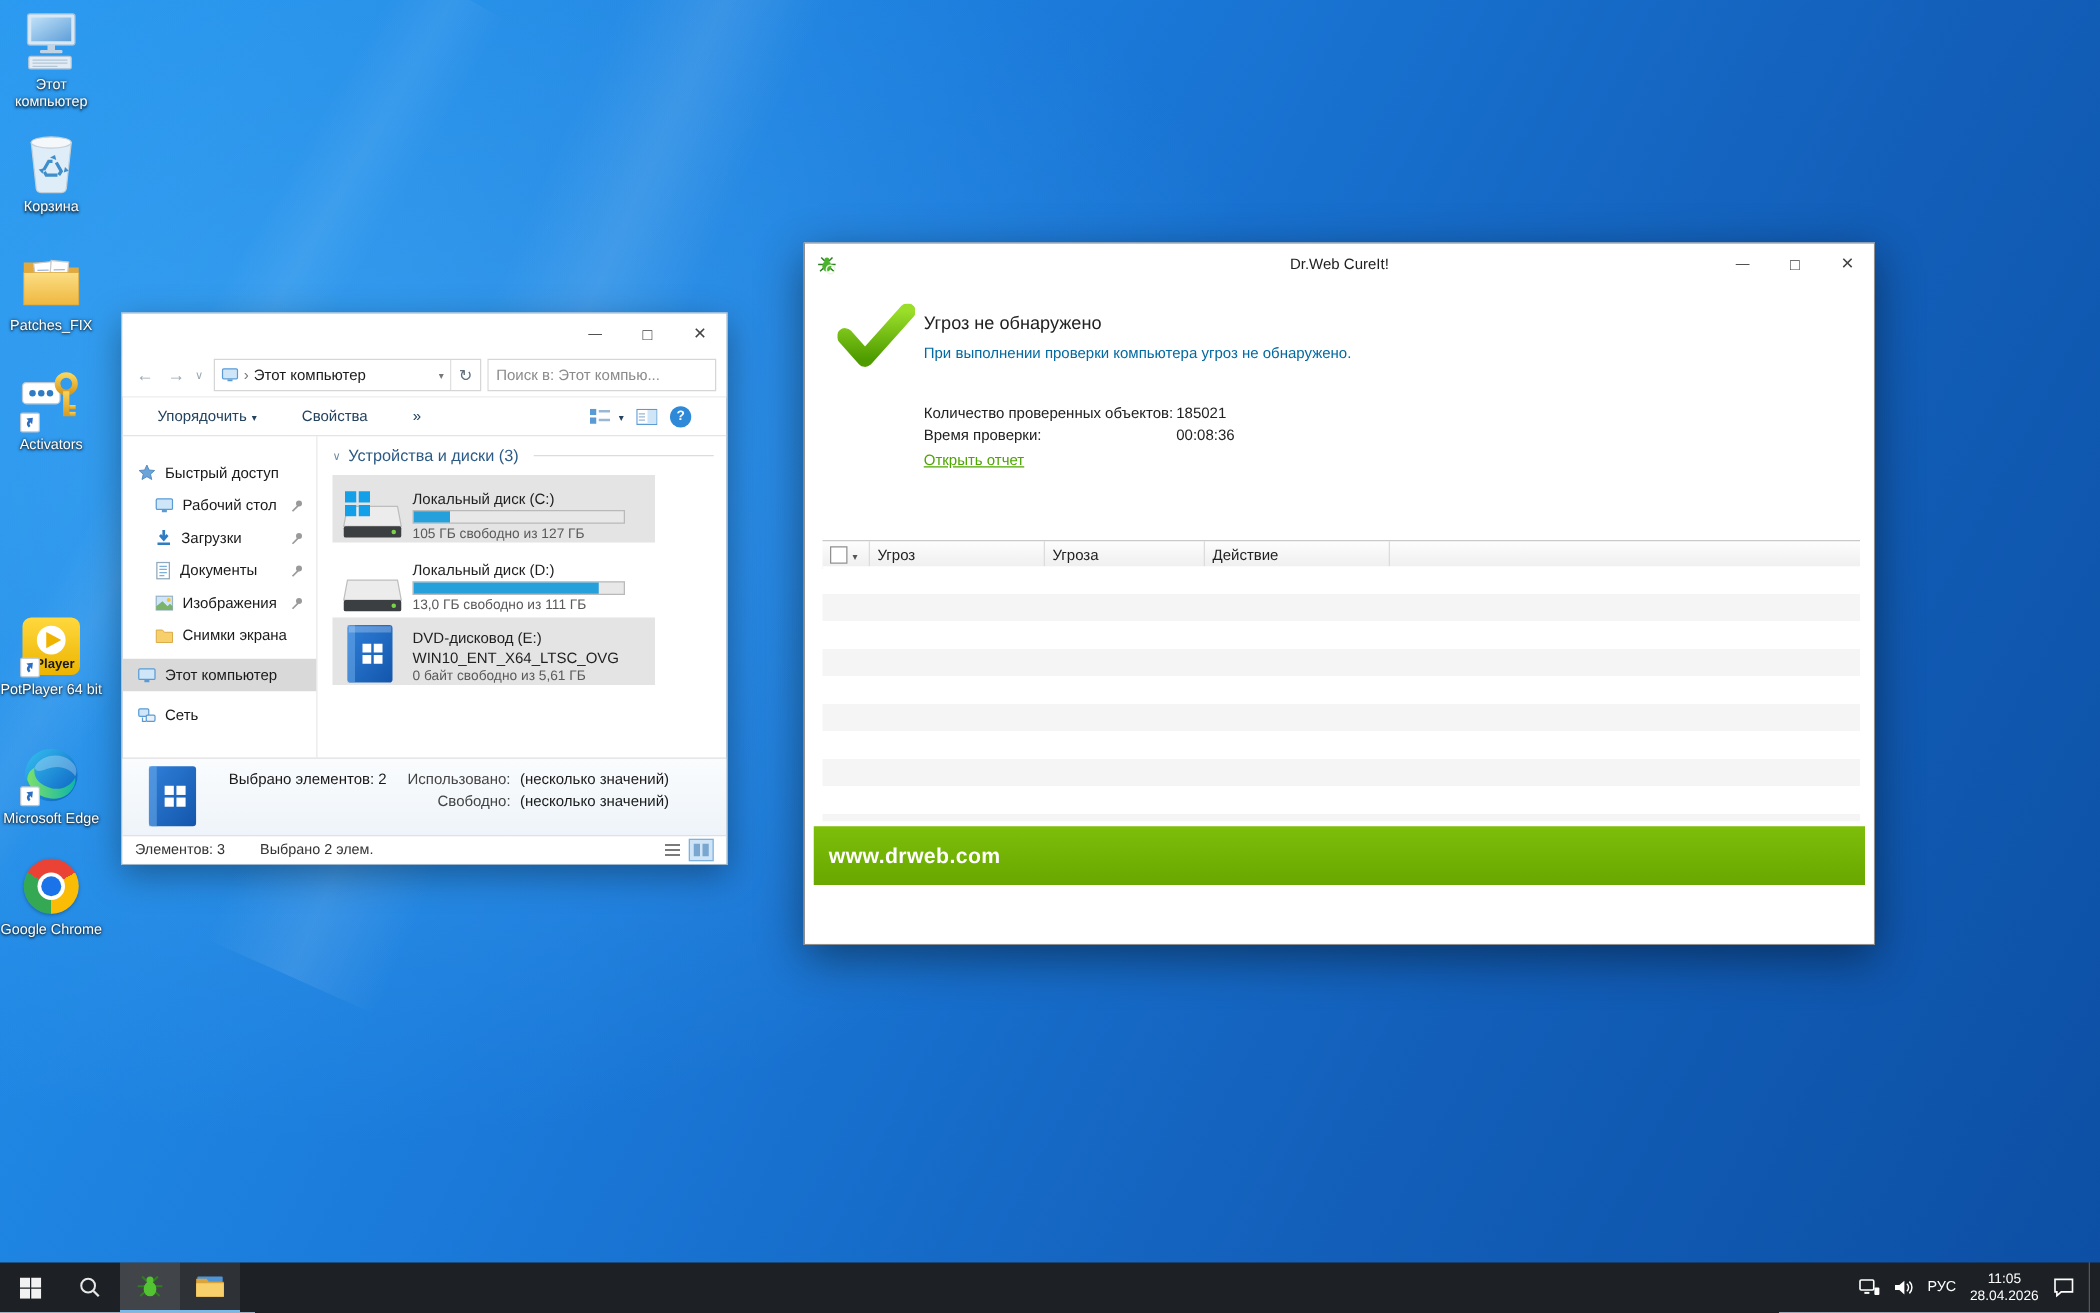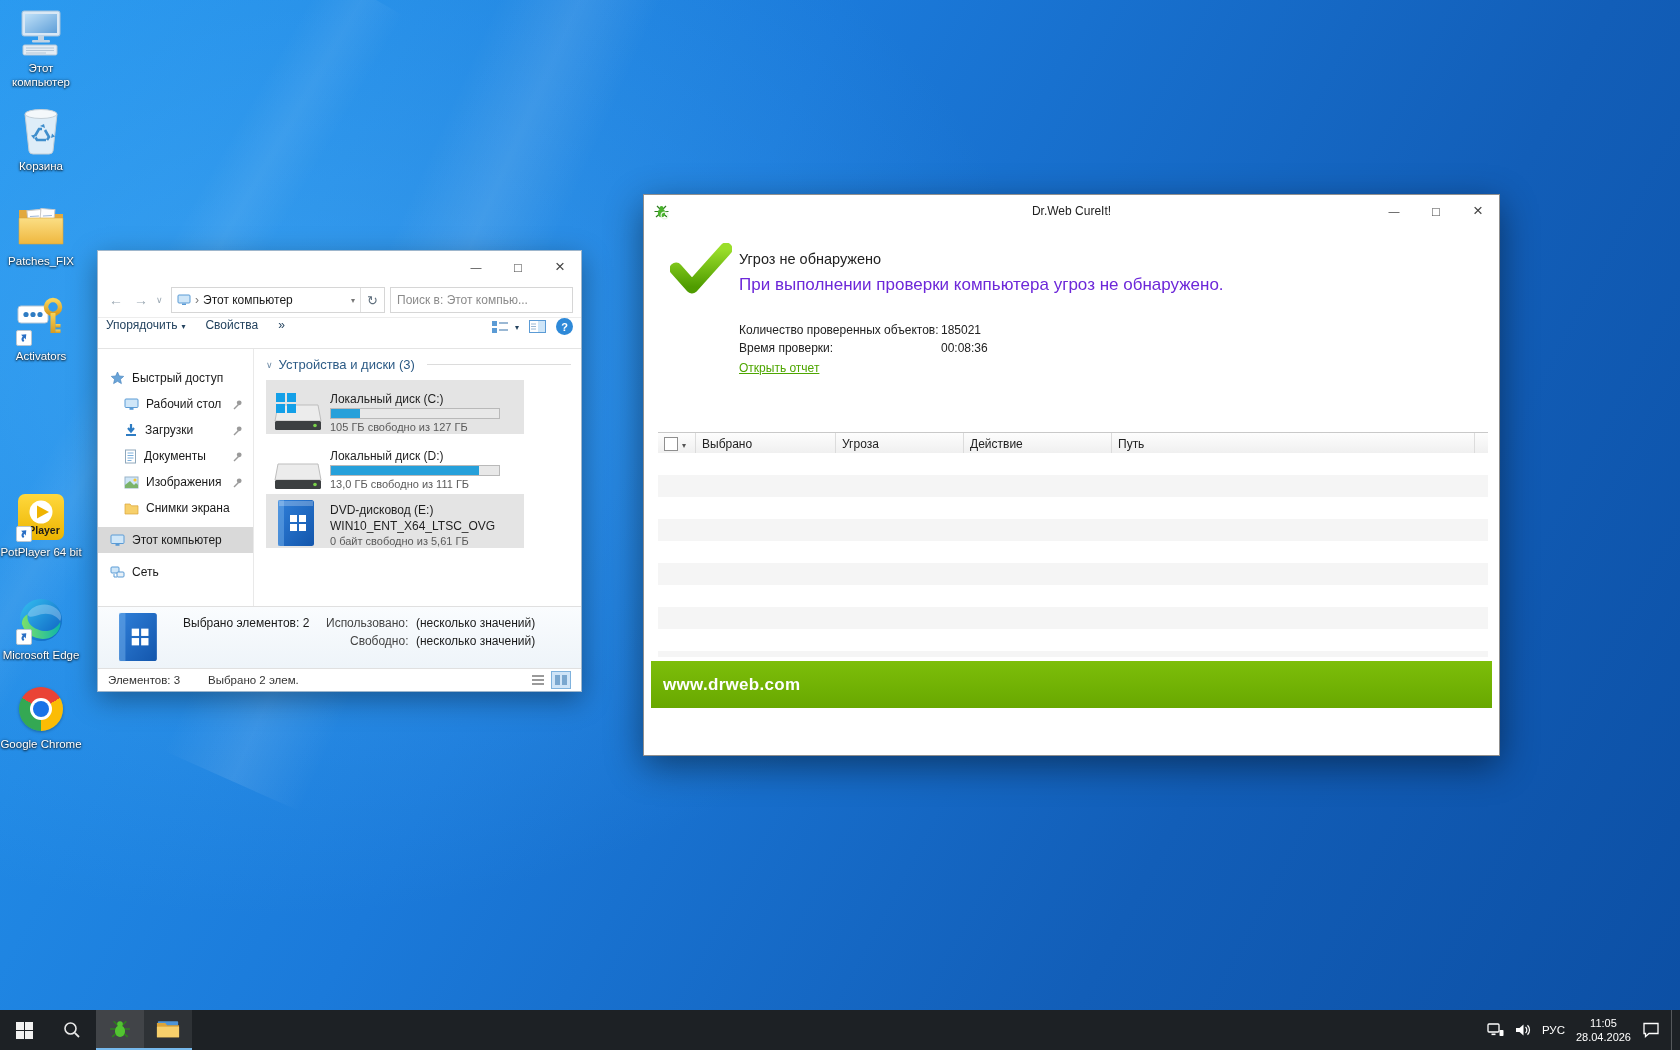--- a/index.html
+++ b/index.html
@@ -39,21 +39,21 @@
   .nav-arrow{color:#9aa7b2;font-size:14px;width:20px;text-align:center;}
   .nav-chev{color:#9aa7b2;font-size:9px;width:10px;}
   .addr-group{display:flex;align-items:stretch;height:24px;border:1px solid #d6d6d6;background:#fff;}
   .addr{display:flex;align-items:center;gap:4px;width:178px;padding:0 5px;font-size:12px;color:#1a1a1a;}
   .addr .crumb-sep{color:#777;font-size:12px;}
   .addr .dd{margin-left:auto;color:#777;font-size:8px;}
   .refresh{width:23px;display:flex;align-items:center;justify-content:center;border-left:1px solid #e0e0e0;color:#5f6f7d;font-size:13px;}
   .search-box{flex:1;height:24px;border:1px solid #d6d6d6;background:#fff;}
   .search-box input{width:100%;height:100%;border:0;outline:none;padding:0 6px;font-size:12px;color:#333;font-family:"Liberation Sans",sans-serif;box-sizing:border-box;}
   .search-box input::placeholder{color:#8b8b8b;}
-  .ex-toolbar{height:30px;display:flex;align-items:flex-start;gap:20px;padding:0 8px;border-top:1px solid #ededed;border-bottom:1px solid #e4e4e4;font-size:12px;color:#24435f;}
+  .ex-toolbar{height:30px;display:flex;align-items:center;gap:36px;padding:0 28px;border-top:1px solid #ededed;border-bottom:1px solid #e4e4e4;font-size:12px;color:#24435f;}
   .tb-caret::after{content:"▾";font-size:8px;color:#24435f;margin-left:4px;}
   .tb-right{margin-left:auto;display:flex;align-items:center;gap:10px;}
   .help-dot{width:17px;height:17px;border-radius:50%;background:#2e89d8;color:#fff;font-size:11px;font-weight:bold;display:flex;align-items:center;justify-content:center;}
   .ex-main{flex:1;display:flex;min-height:0;}
   .ex-side{width:156px;border-right:1px solid #e9e9e9;padding-top:16px;box-sizing:border-box;font-size:12px;color:#1a1a1a;}
   .side-item{height:26px;display:flex;align-items:center;gap:7px;padding-left:26px;}
   .side-item.root{padding-left:12px;}
   .side-item.sel{background:#d9d9d9;}
   .side-item .pin{margin-left:auto;margin-right:10px;}
   .side-gap{height:6px;}
@@ -85,21 +85,21 @@
   .dw-title .app-ic{position:absolute;left:9px;top:8px;}
   .dw-green{height:32px;background:linear-gradient(#7cbd08,#6fae00);position:relative;display:flex;align-items:center;}
   .back-btn{position:absolute;left:8px;top:3px;width:36px;height:26px;border:1px solid #4c8a00;border-radius:3px;
     background:linear-gradient(#a6d243,#63a701);display:flex;align-items:center;justify-content:center;}
   .dw-green .htxt{width:100%;text-align:center;color:#fff;font-size:13px;}
   .gb-ic{position:absolute;top:7px;}
   .gb-globe{right:62px;} .gb-wrench{right:30px;}
   .dw-body{flex:1;position:relative;background:#fff;min-height:0;}
   .dw-check{position:absolute;left:26px;top:16px;}
   .dw-h1{position:absolute;left:95px;top:24px;font-size:14.5px;color:#222;}
-  .dw-sub{position:absolute;left:95px;top:48px;font-size:17px;color:#6d28d9;}
+  .dw-sub{position:absolute;left:95px;top:48px;font-size:12px;color:#0369a1;}
   .dw-stat{position:absolute;left:95px;font-size:12px;color:#222;}
   .dw-val{position:absolute;left:297px;font-size:12px;color:#222;}
   .dw-link{position:absolute;left:95px;top:134px;font-size:12px;color:#4ea600;text-decoration:underline;}
   .dw-table{position:absolute;left:14px;width:830px;top:205px;}
   .dw-thead{display:flex;height:21px;border-top:1px solid #c9c9c9;border-bottom:1px solid #c9c9c9;
     background:linear-gradient(#fdfdfd,#efefef);font-size:12px;color:#222;align-items:center;}
   .th{border-right:1px solid #dcdcdc;height:100%;display:flex;align-items:center;padding-left:6px;box-sizing:border-box;}
   .th-cb{width:38px;gap:4px;padding-left:6px;}
   .th-obj{width:140px;} .th-threat{width:128px;} .th-act{width:148px;} .th-path{flex:1;} .th-end{width:13px;border-right:0;}
   .cb{width:12px;height:12px;border:1px solid #8f8f8f;background:#fff;}
@@ -563,24 +563,23 @@
       <span class="dw-val" style="top:114px">00:08:36</span>
 
       <a class="dw-link" href="#">Открыть отчет</a>
 
       <div class="dw-table">
         <div class="dw-thead">
           <span class="th th-cb">
             <span class="cb"></span>
             <span class="cb-dd"></span>
           </span>
-          <span class="th th-obj">Выбрано</span>
+          <span class="th th-obj">Угроз</span>
           <span class="th th-threat">Угроза</span>
           <span class="th th-act">Действие</span>
-          <span class="th th-path">Путь</span>
           <span class="th th-end"></span>
         </div>
       </div>
       <div class="dw-rows"></div>
 
       <div class="dw-footer">
         <span class="ftxt">www.drweb.com</span>
       </div>
     </div>
   </div>

